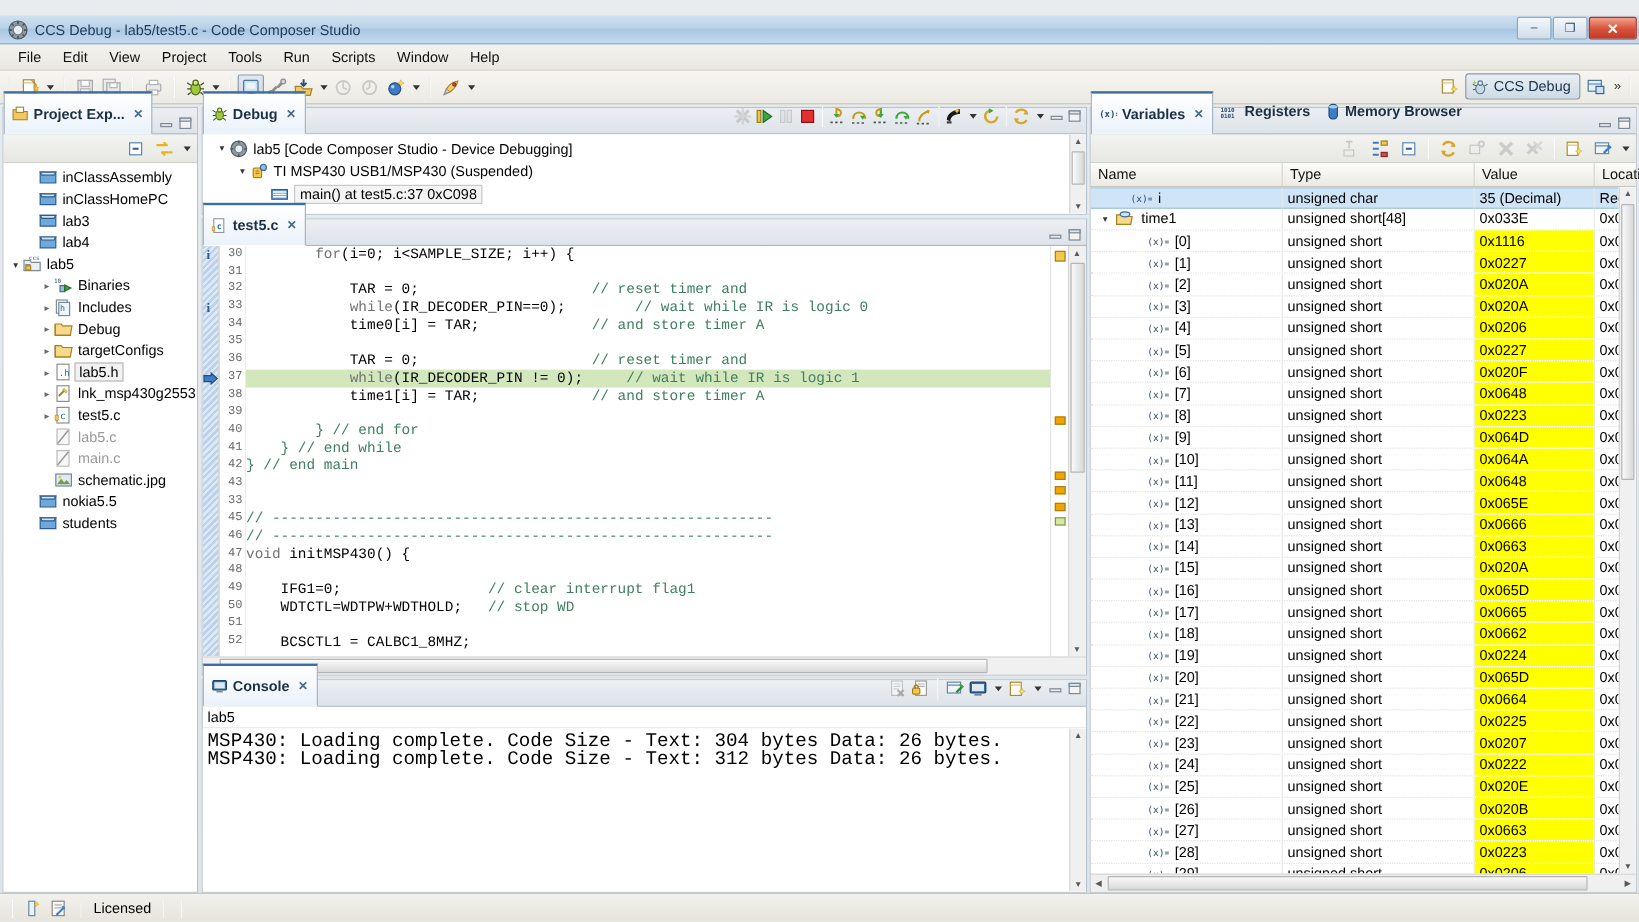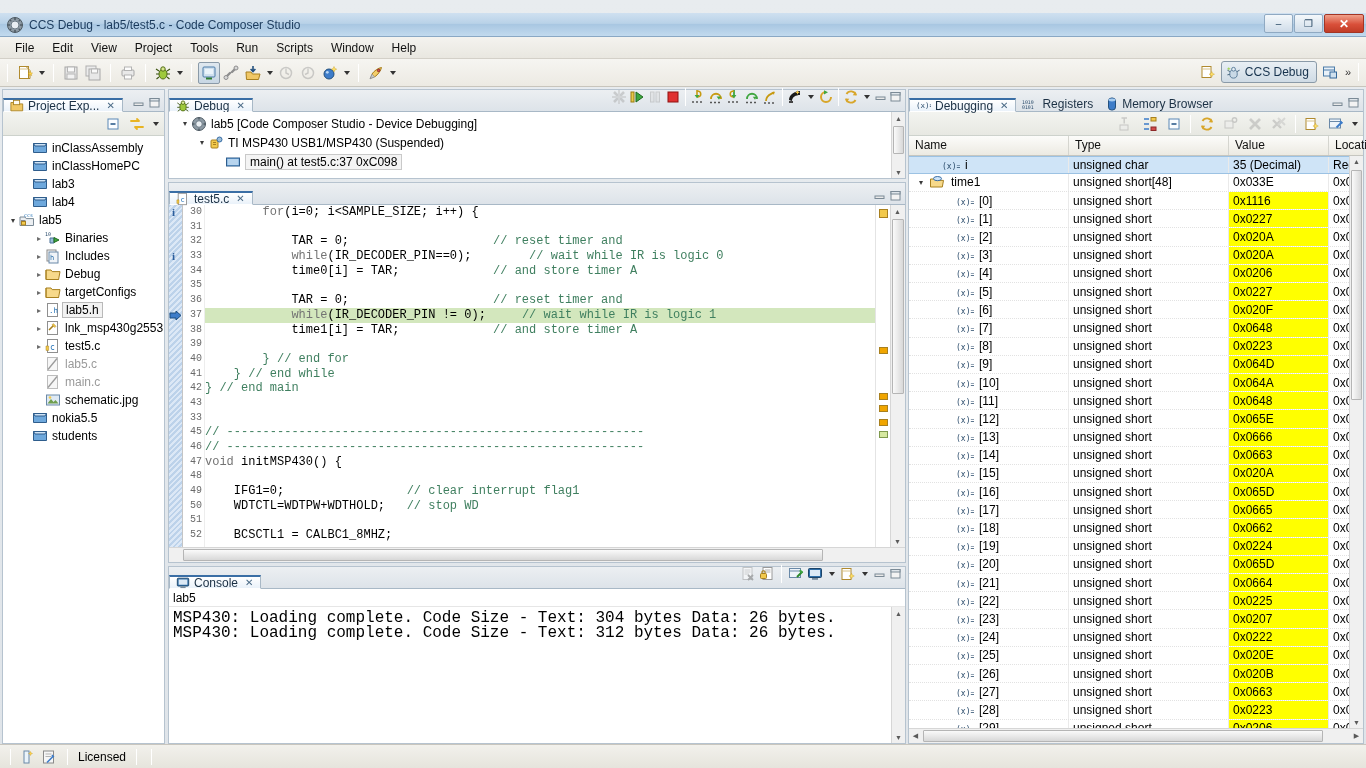--- a/index.html
+++ b/index.html
@@ -59,22 +59,22 @@
   .workbench{ flex:1 1 auto; display:flex; min-height:0; padding:2px 0 0 0; }
   .col-left{ width:166px; flex:0 0 166px; display:flex; flex-direction:column; padding:0 1px 0 2px; }
   .col-mid{ flex:1 1 auto; display:flex; flex-direction:column; min-width:0; padding:0 2px; }
   .col-right{ width:458px; flex:0 0 458px; display:flex; flex-direction:column; padding:0 2px 0 0; }
 
   
   .view{ display:flex; flex-direction:column; background:#fff;
          border:1px solid #b6c3cf; min-height:0; }
   .vtabs{ height:22px; flex:0 0 22px; display:flex; align-items:flex-end; position:relative;
           background:linear-gradient(#eceff2,#dde3e9); border-bottom:1px solid #a8b8c6; }
-  .vtab{ height:14px; display:flex; align-items:center; gap:4px; padding:0 7px 0 6px;
-         font-size:12px; color:#1b3044; position:relative; }
+  .vtab{ height:36px; display:flex; align-items:center; gap:4px; padding:0 7px 0 6px;
+         font-size:12px; color:#1b3044; position:relative;font-weight:bold; }
   .vtab.active{ background:linear-gradient(#ffffff,#eaf2fa);
                 border:1px solid #a8b8c6; border-bottom:1px solid #fff;
                 border-top:2px solid #3a6ea5; margin-bottom:-1px; }
   .vtab .x{ font-size:10px; color:#4a6a86; margin-left:3px; }
   .vtabs-right{ position:absolute; right:3px; bottom:2px; display:flex; align-items:center; gap:3px; }
   .minmax{ width:13px;height:12px; display:inline-block; }
   .vtoolbar{ height:24px; flex:0 0 24px; display:flex; align-items:center; justify-content:flex-end;
              background:linear-gradient(#f3f4f0,#e7e8e2); border-bottom:1px solid #cdd2cc; padding-right:3px; gap:2px; }
   .vbody{ flex:1 1 auto; overflow:hidden; background:#fff; position:relative; min-height:0; }
 
@@ -895,21 +895,21 @@
 
     <div class="col-right">
       <div class="view" style="flex:1 1 auto;">
         <div class="vtabs">
           <div class="vtab active">
             <span>
               <svg width="15" height="13" viewBox="0 0 18 13">
                   <text x="0" y="10" font-size="9" fill="#2a4b6b" font-family="monospace">(x)=</text>
                 </svg>
             </span>
-            <span>Debugging</span>
+            <span>Variables</span>
             <span class="x">✕</span>
           </div>
           <div class="vtab">
             <span>
               <svg width="16" height="13" viewBox="0 0 18 13">
                   <text x="0" y="6" font-size="5.5" fill="#2a4b6b" font-family="monospace">1010</text>
                   <text x="0" y="12" font-size="5.5" fill="#2a4b6b" font-family="monospace">0101</text>
                 </svg>
             </span>
             <span>Registers</span>

